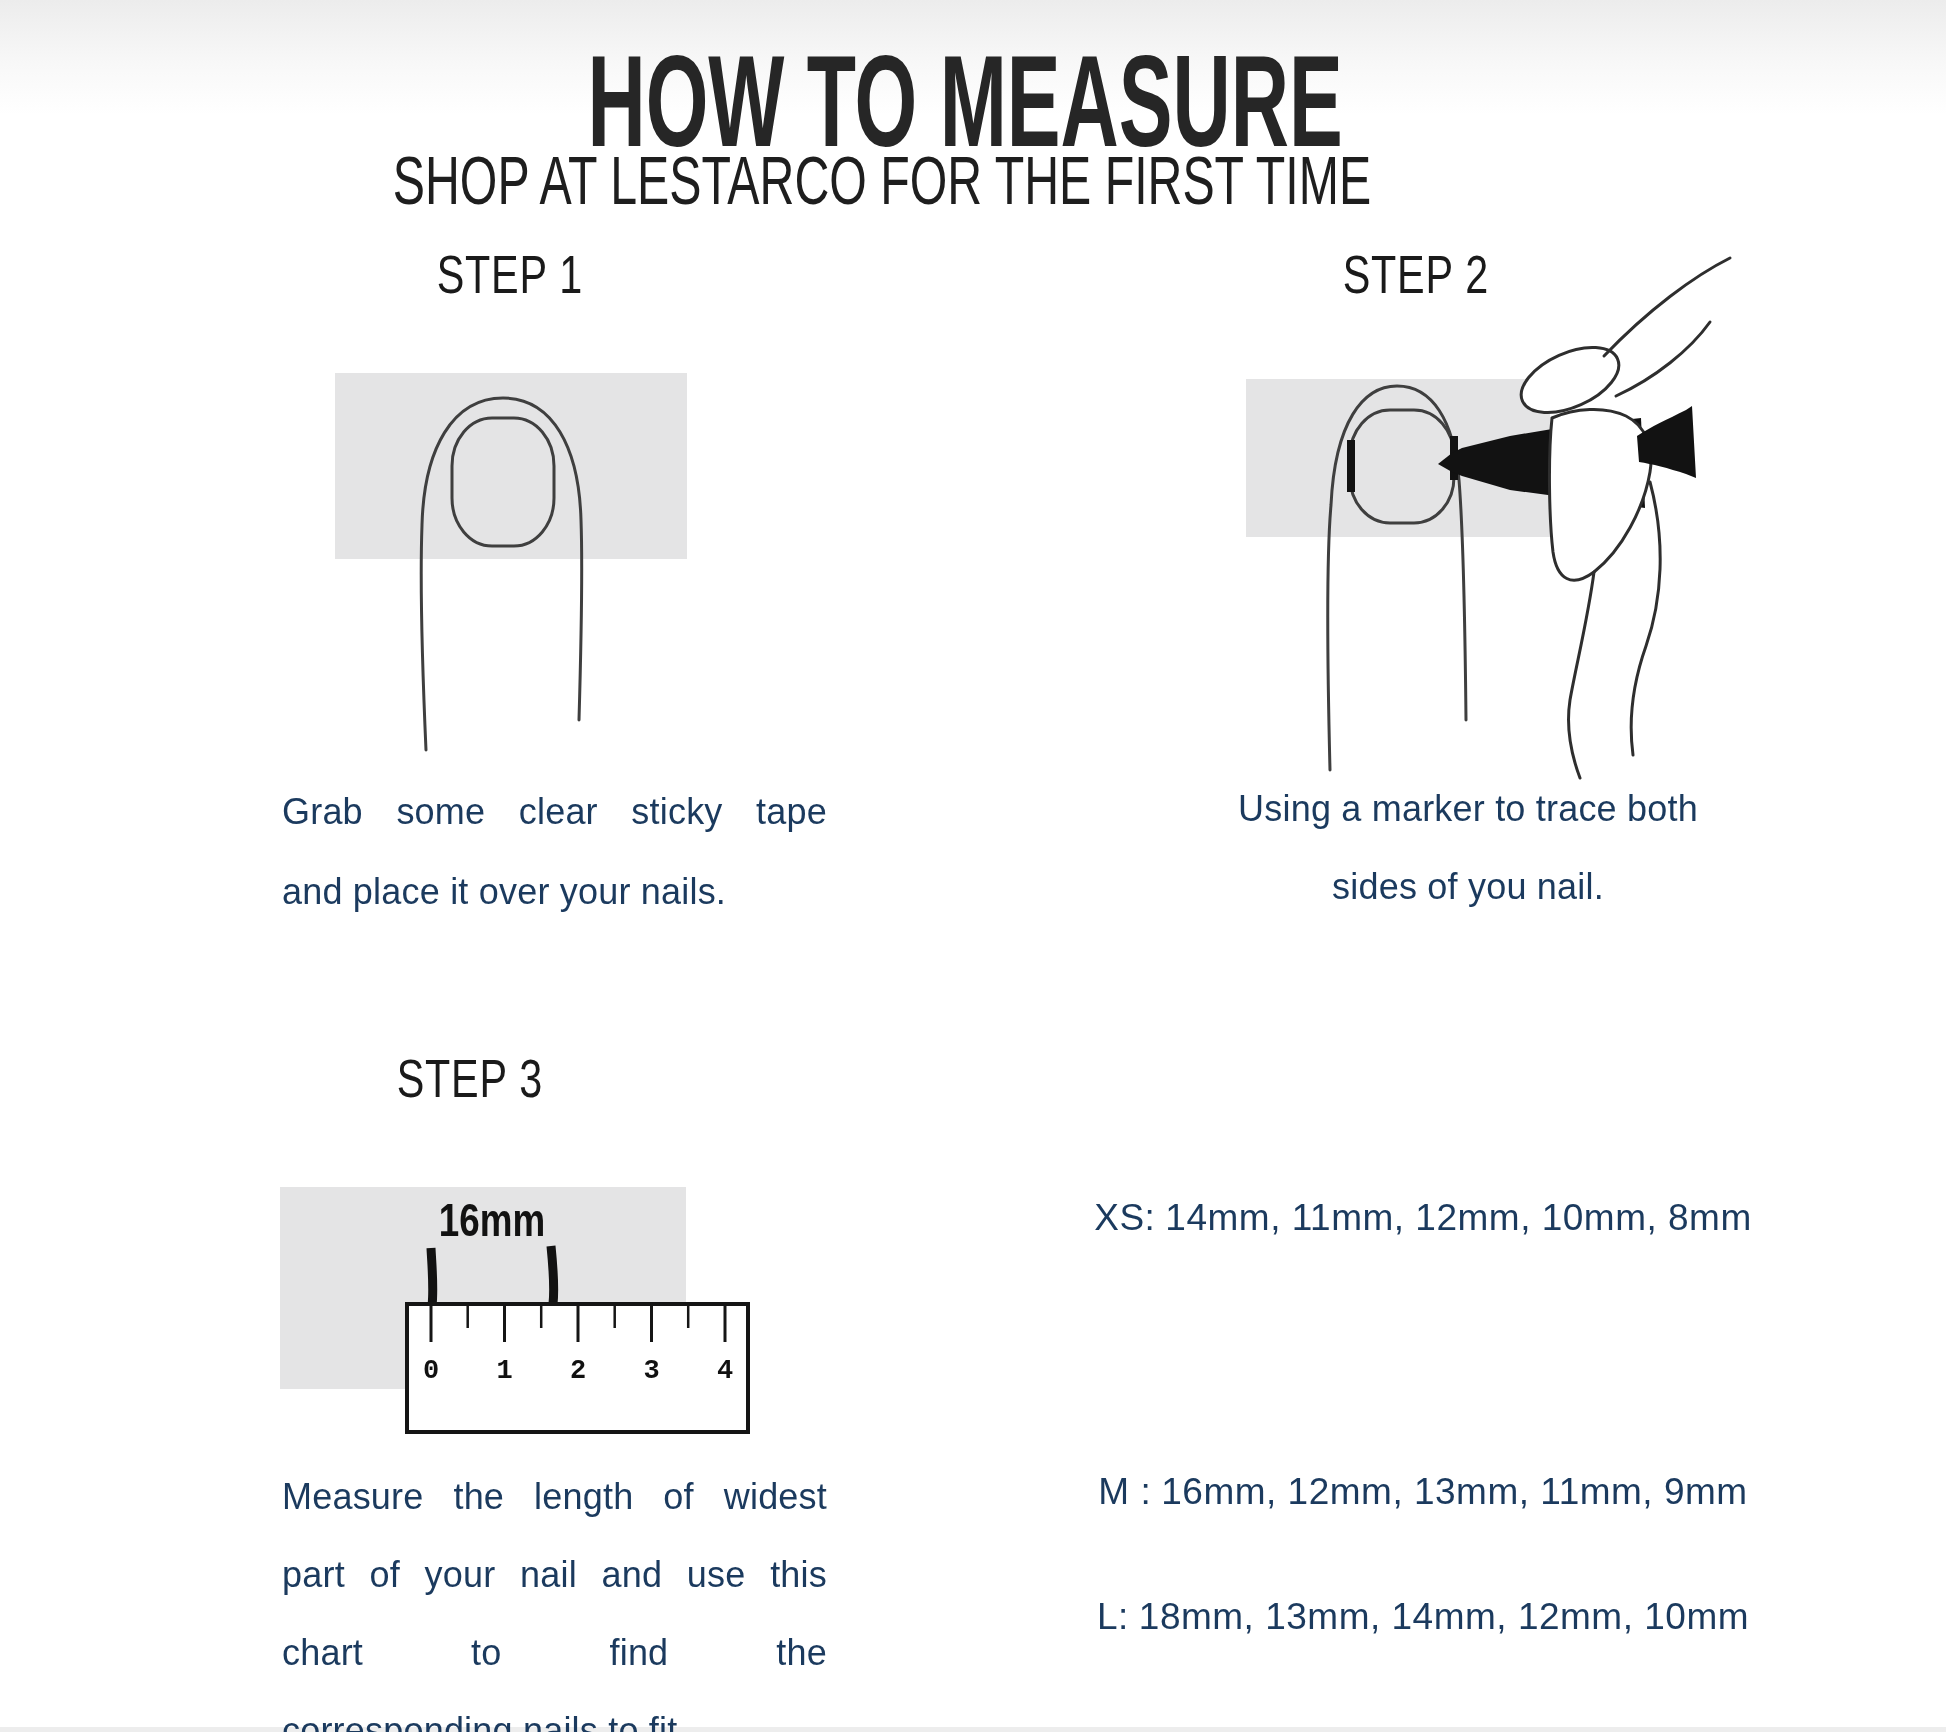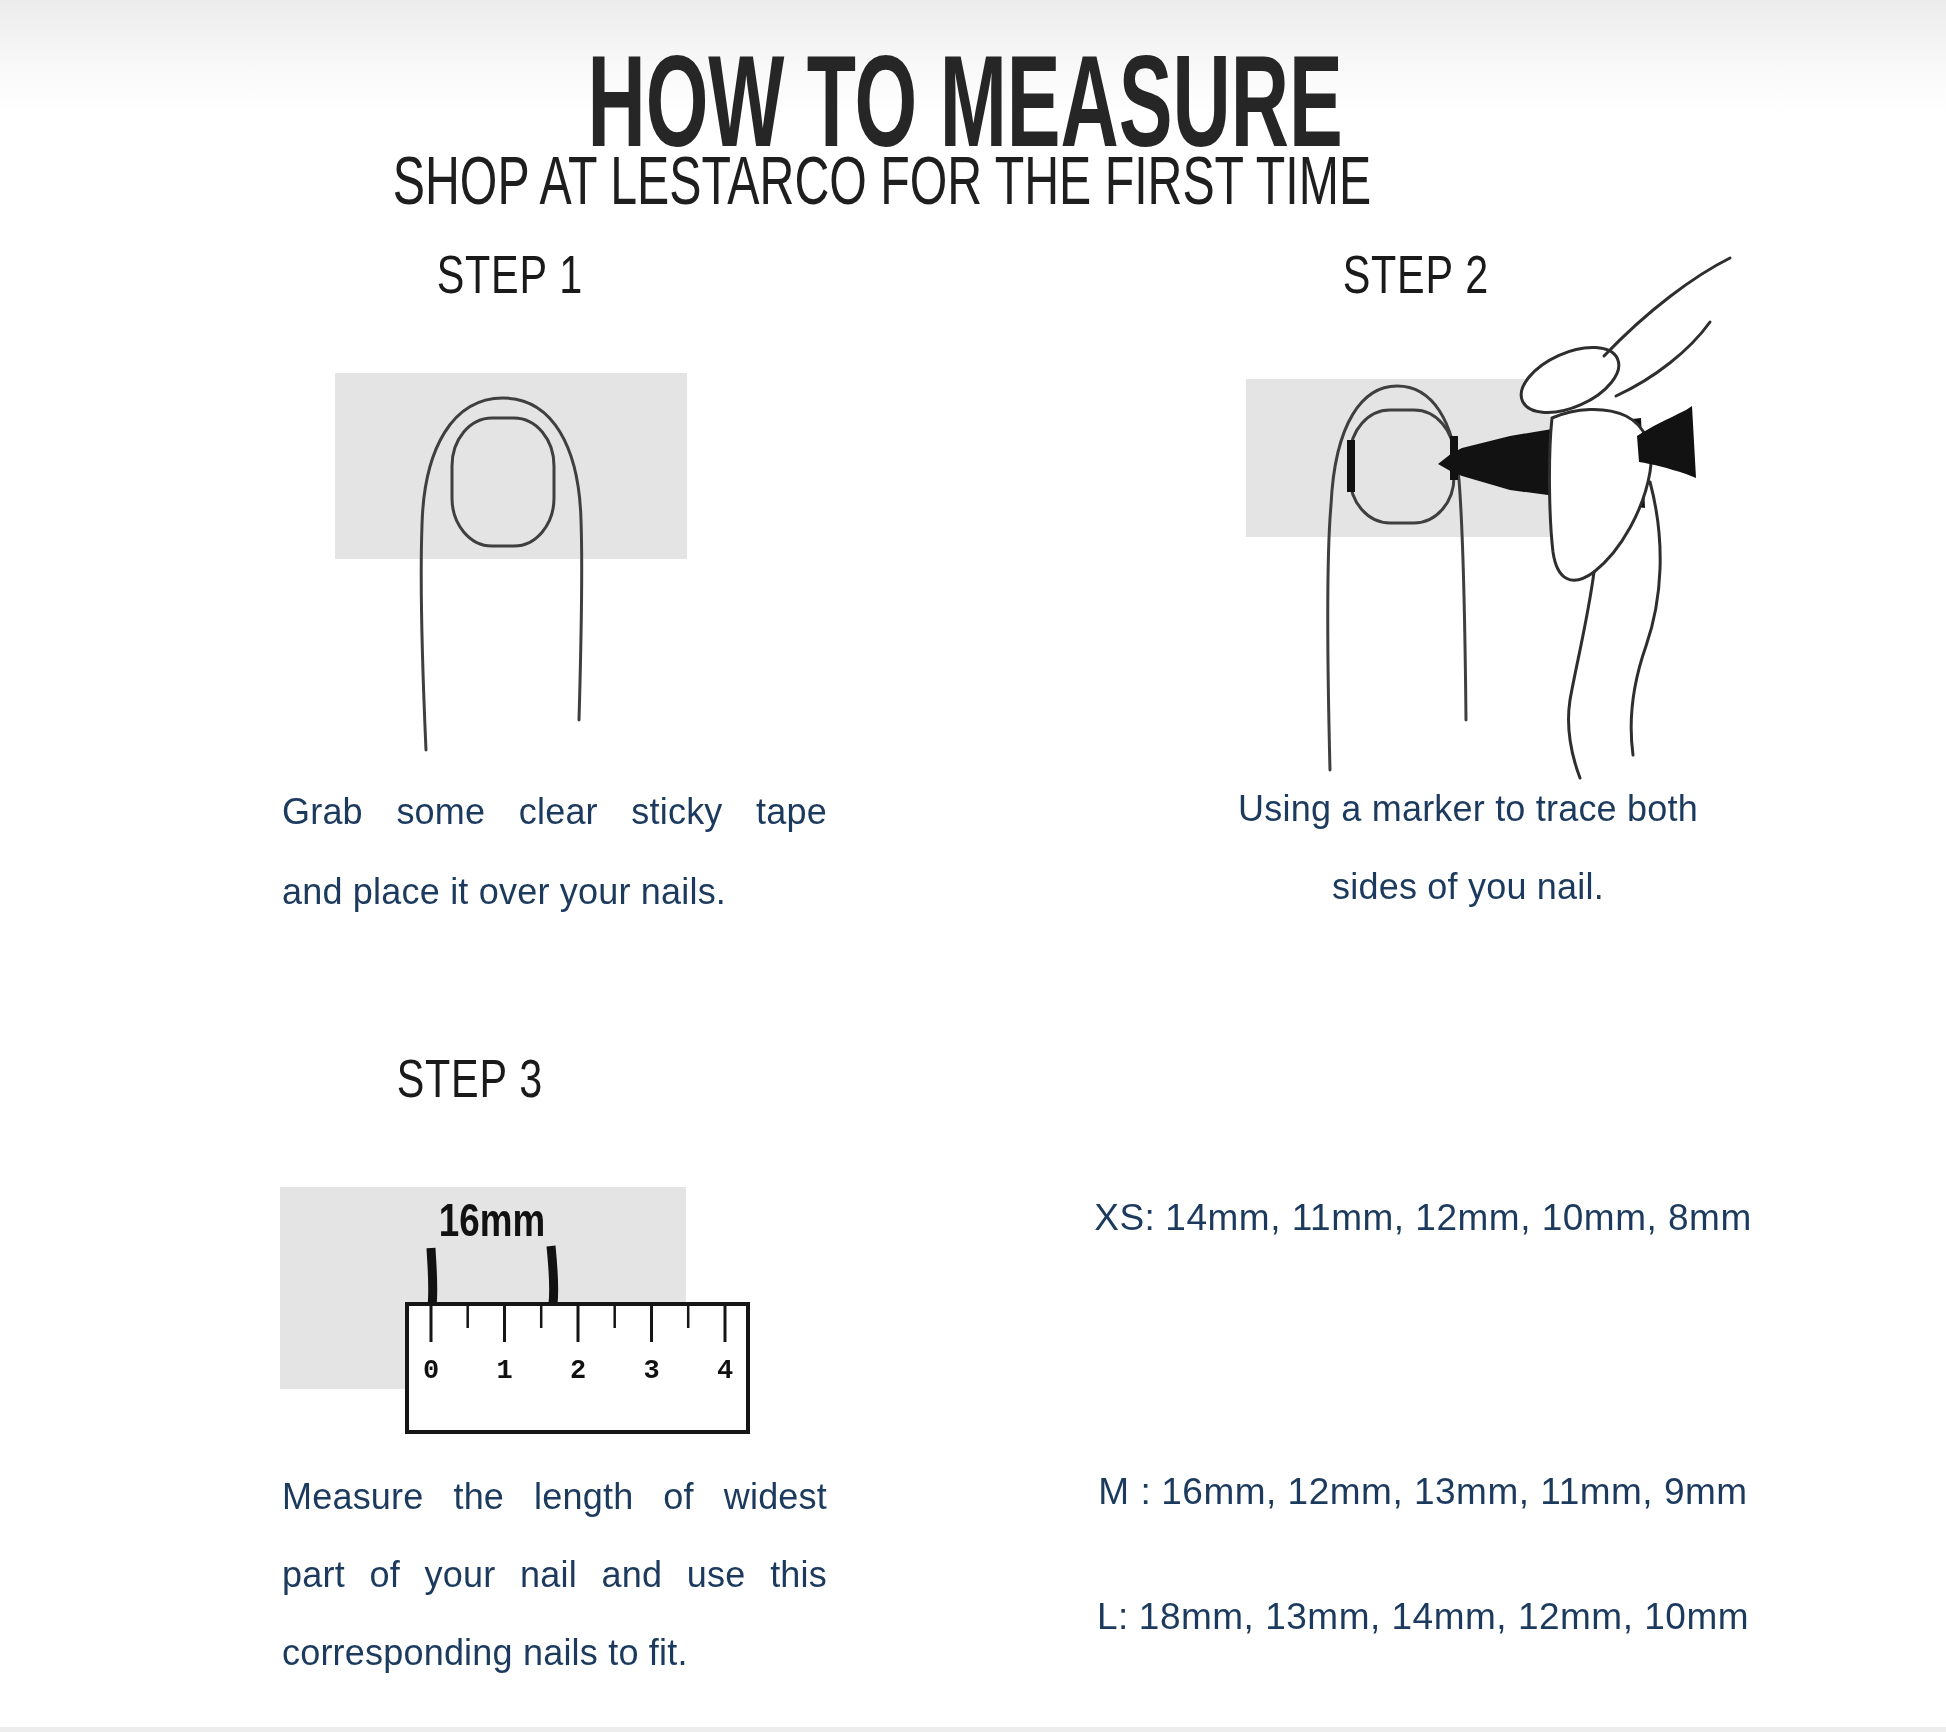--- a/index.html
+++ b/index.html
@@ -164,20 +164,21 @@
   </div>
 
   <div class="body-text step2-text">
     <div class="line line-center">Using a marker to trace both</div>
     <div class="line line-center">sides of you nail.</div>
   </div>
 
   <div class="body-text step3-text">
     <div class="line line-just">Measure the length of widest</div>
     <div class="line line-just">part of your nail and use this</div>
+    <div class="line line-just">chart to find the</div>
     <div class="line line-left">corresponding nails to fit.</div>
   </div>
 
   <div class="size-chart">
     <div class="size-row row-xs">
       <span class="lbl">XS:</span><span class="vals">14mm, 11mm, 12mm, 10mm, 8mm</span>
     </div>
     <div class="size-row row-m">
       <span class="lbl">M :</span><span class="vals">16mm, 12mm, 13mm, 11mm, 9mm</span>
     </div>

